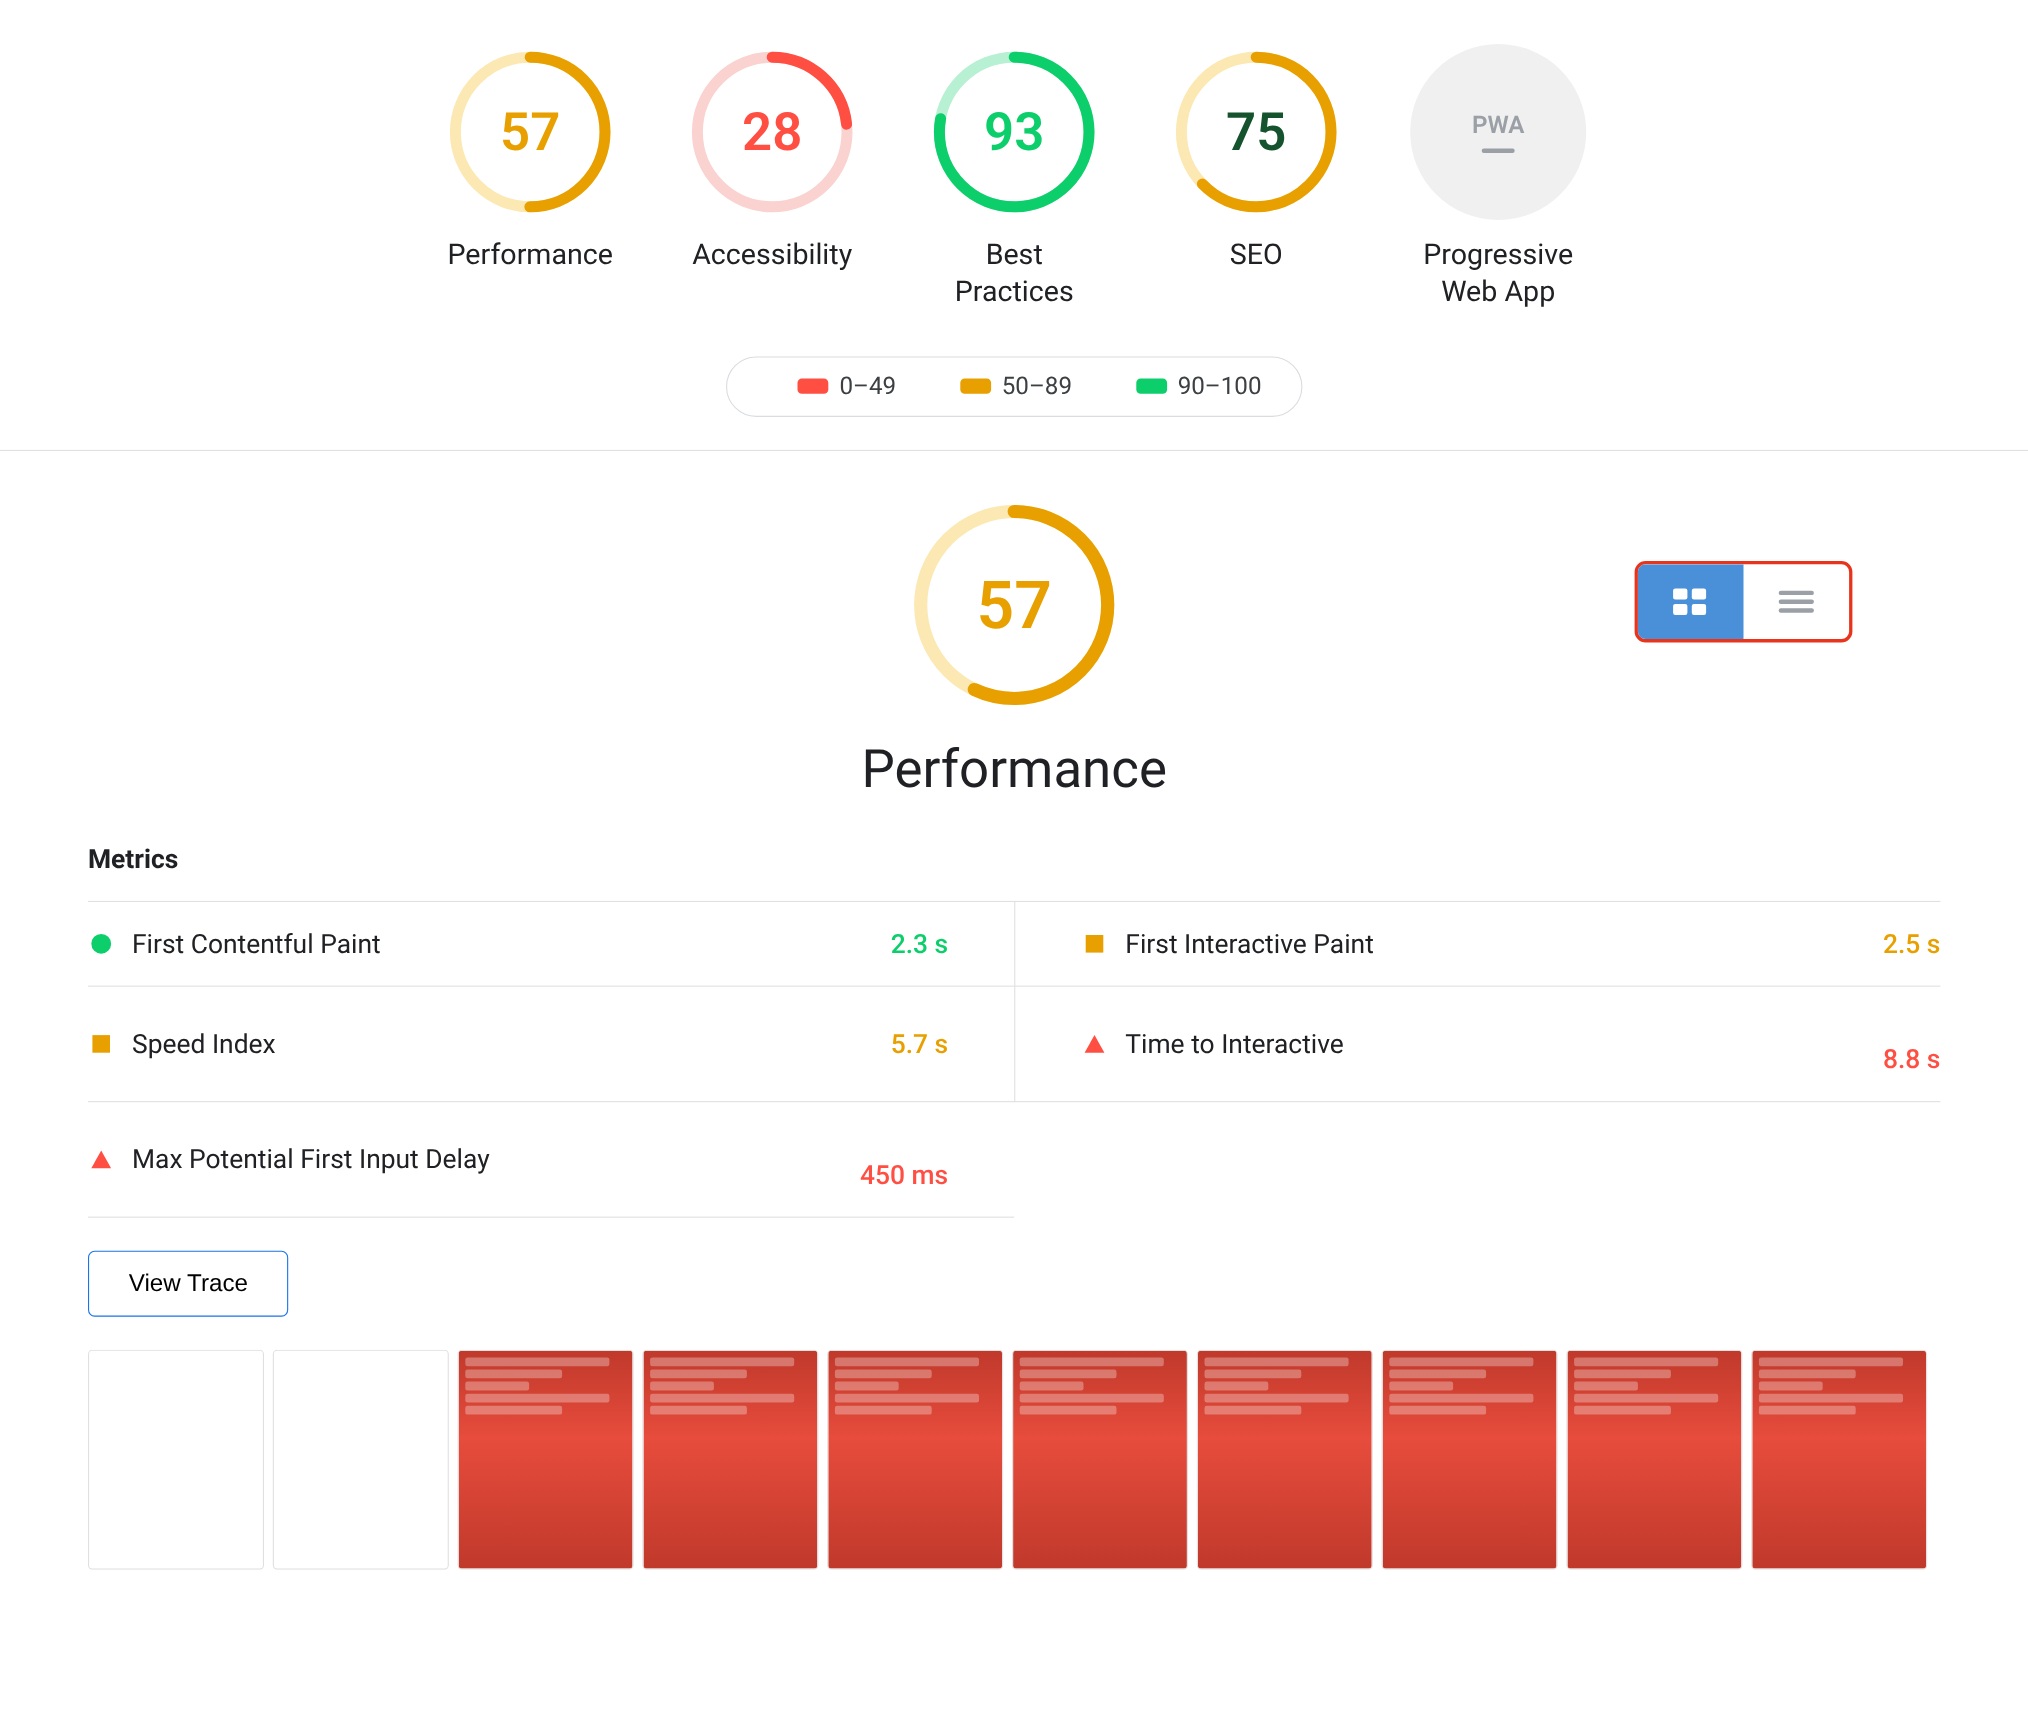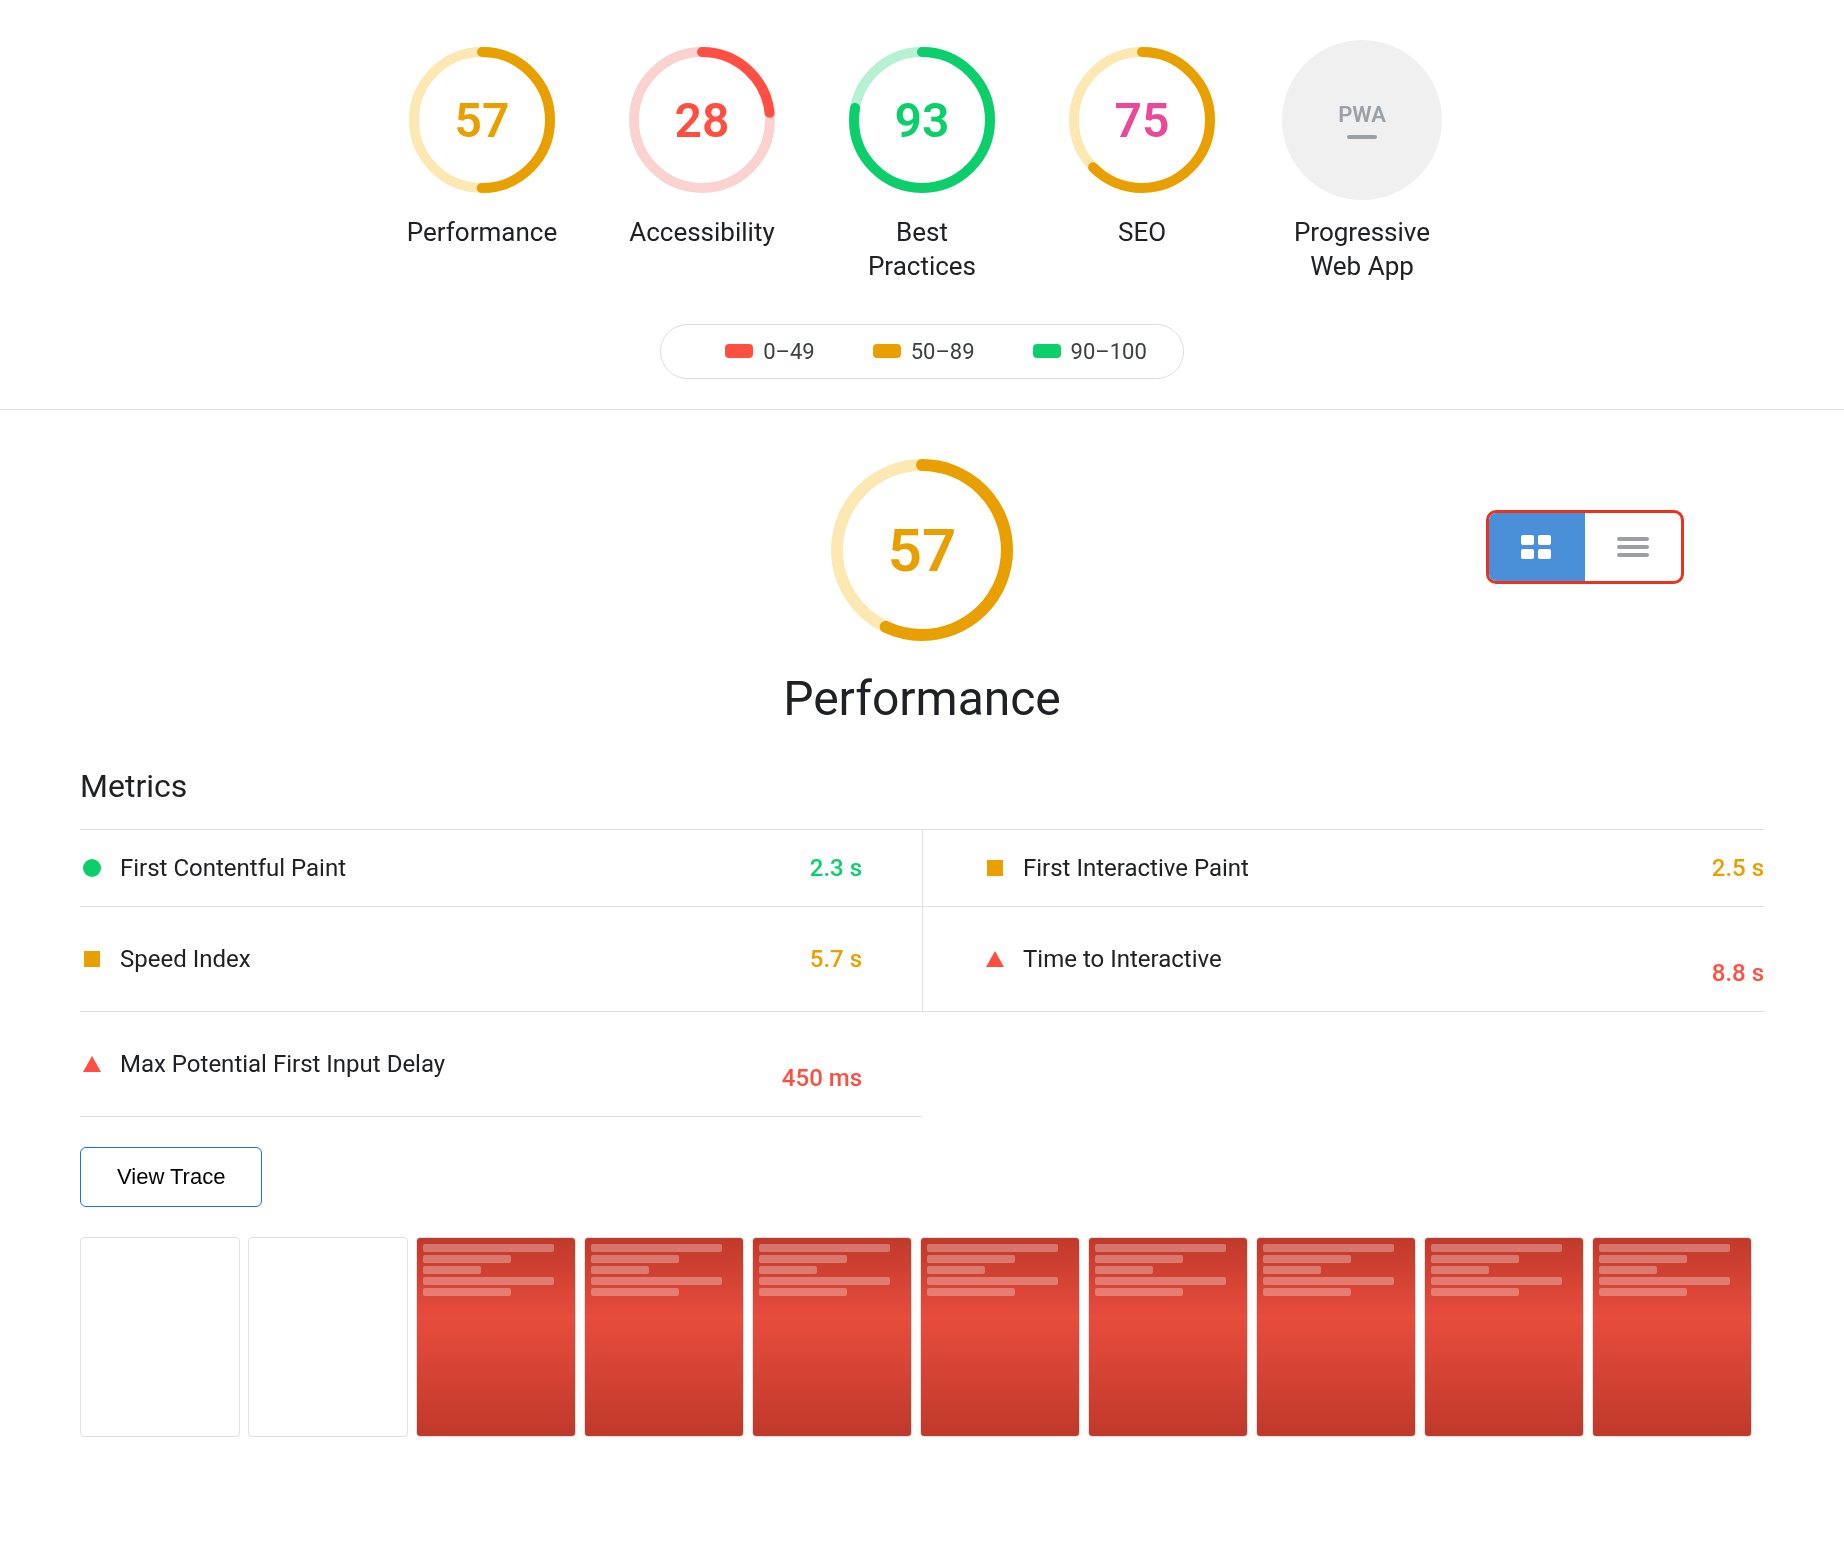--- a/index.html
+++ b/index.html
@@ -160,22 +160,22 @@
     .view-btn.active {
       background: #4a90d9;
     }
 
     
     .metrics-section {
       position: relative;
     }
 
     .metrics-title {
-      font-size: 32px;
-      font-weight: 400;
+      font-size: 24px;
+      font-weight: 700;
       margin-bottom: 24px;
     }
 
     .metrics-grid {
       display: grid;
       grid-template-columns: 1fr 1fr;
       gap: 0;
       border-top: 1px solid #e0e0e0;
     }
 
@@ -365,21 +365,21 @@
         <span>Best</span><br><span>Practices</span>
       </div>
     </div>
 
     <div class="score-item">
       <div class="score-circle">
         <svg viewBox="0 0 160 160">
           <circle class="arc-bg" cx="80" cy="80" r="68" stroke="#fce8b2" stroke-width="10"></circle>
           <circle class="arc-fill" cx="80" cy="80" r="68" stroke="#e8a000" stroke-width="10" stroke-dasharray="267.8 357.1" stroke-dashoffset="0"></circle>
         </svg>
-        <span class="score-number" style="color:#ec4899">75</span>
+        <span class="score-number" style="color:#14532d">75</span>
       </div>
       <span class="score-label">SEO</span>
     </div>
 
     <div class="score-item">
       <div class="pwa-circle">
         <span class="pwa-text">PWA</span>
         <div class="pwa-dash"></div>
       </div>
       <div class="score-label">

